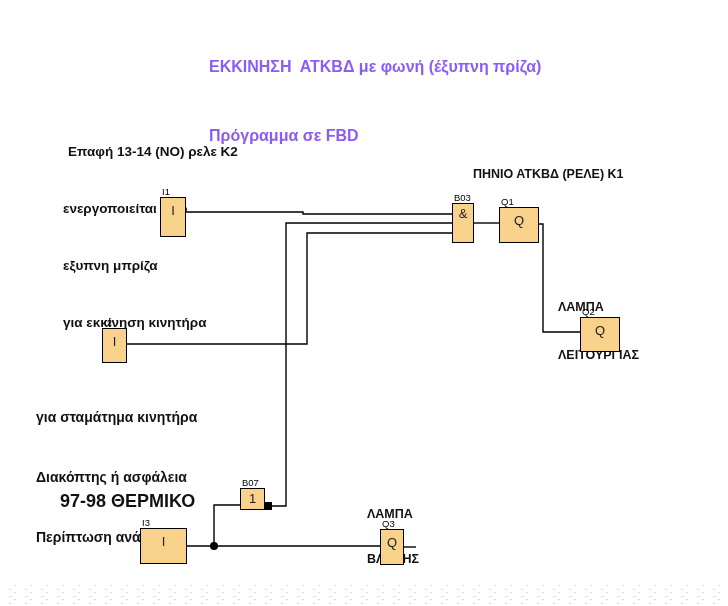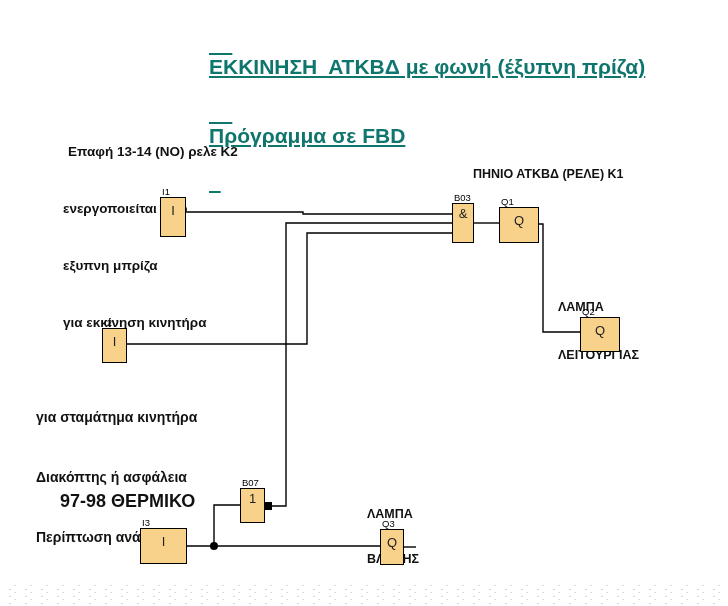--- a/index.html
+++ b/index.html
@@ -2,23 +2,22 @@
 <html><head>
 <meta charset="utf-8">
 <style>
   html,body{margin:0;padding:0;background:#fff;}
   #canvas{
     position:relative;width:728px;height:606px;background:#ffffff;
     font-family:"Liberation Sans", sans-serif;overflow:hidden;
   }
   .title{
     position:absolute;left:209px;top:9px;
-    font-size:21px;font-weight:bold;color:#0f766e;line-height:23px;
+    font-size:16px;font-weight:bold;color:#8b5cf6;line-height:23px;
     white-space:pre;
-    text-decoration:underline;
   }
   .note{position:absolute;color:#111;font-weight:bold;white-space:pre;}
   .note div{white-space:pre;}
   #note-start{left:63px;top:104px;font-size:13.5px;line-height:19px;}
   #note-start .ind{padding-left:5px;}
   #note-power{left:473px;top:167px;font-size:12.5px;}
   #note-runlamp{left:558px;top:267px;font-size:12.5px;line-height:16px;}
   #note-stop{left:36px;top:367px;font-size:14px;line-height:20px;}
   #note-thermal{left:60px;top:491px;font-size:18px;}
   #note-faultlamp{left:367px;top:477px;font-size:12.5px;line-height:15px;}
@@ -119,21 +118,21 @@
     </div>
   </div>
 
   <div class="fbd-block" style="left:452px;top:203px;width:22px;height:40px;">
     <div class="blk-label">B03</div>
     <div class="blk-box">
       <span class="blk-glyph top">&amp;</span>
     </div>
   </div>
 
-  <div class="fbd-block" style="left:240px;top:488px;width:25px;height:35px;">
+  <div class="fbd-block" style="left:240px;top:488px;width:25px;height:22px;">
     <div class="blk-label">B07</div>
     <div class="blk-box">
       <span class="blk-glyph top">1</span>
     </div>
   </div>
 
   <div class="fbd-block" style="left:499px;top:207px;width:40px;height:36px;">
     <div class="blk-label">Q1</div>
     <div class="blk-box">
       <span class="blk-glyph">Q</span>

